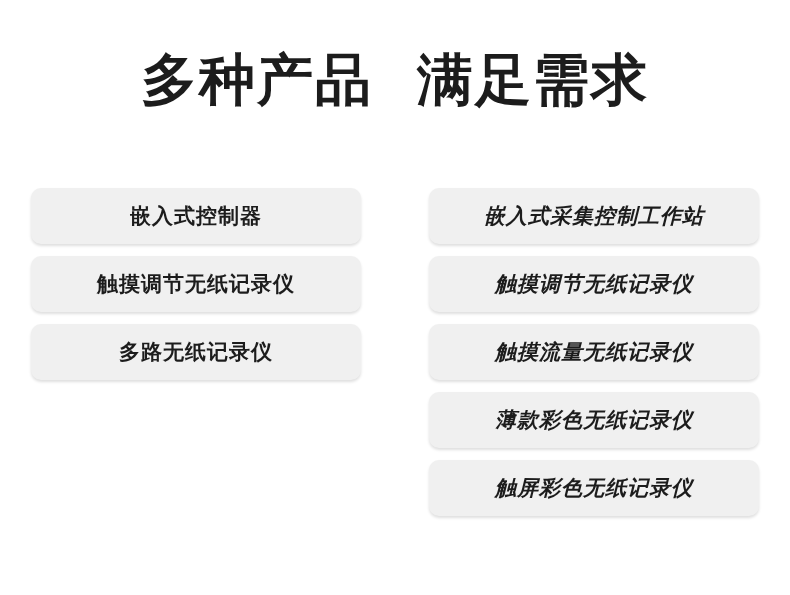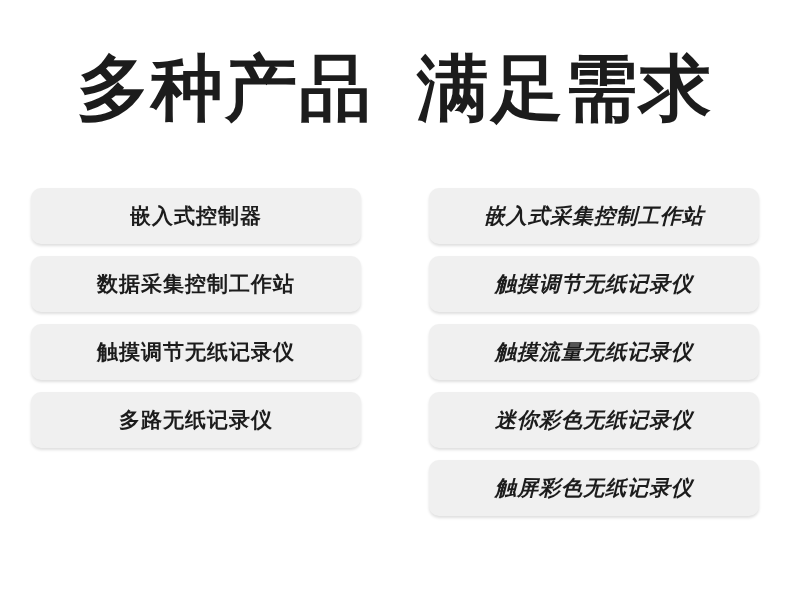--- a/index.html
+++ b/index.html
@@ -23,21 +23,21 @@
     position: absolute;
     top: 52px;
     left: 0;
     width: 790px;
     display: flex;
     justify-content: center;
     align-items: baseline;
     gap: 44px;
   }
   .title-part {
-    font-size: 72px;
+    font-size: 56px;
     font-weight: bold;
     color: #1c1c1c;
     letter-spacing: 2px;
     line-height: 1;
     white-space: nowrap;
   }
   .columns {
     position: absolute;
     top: 188px;
     left: 0;
@@ -81,42 +81,39 @@
     <span class="title-part">满足需求</span>
   </div>
 
   <div class="columns">
 
     <div class="column col-left">
       <div class="pill">
         <span class="pill-label">嵌入式控制器</span>
       </div>
       <div class="pill">
-        <span class="pill-label">数据采集控制工作站</span>
-      </div>
-      <div class="pill">
         <span class="pill-label">触摸调节无纸记录仪</span>
       </div>
       <div class="pill">
         <span class="pill-label">多路无纸记录仪</span>
       </div>
     </div>
 
     <div class="column col-right">
       <div class="pill">
         <span class="pill-label">嵌入式采集控制工作站</span>
       </div>
       <div class="pill">
         <span class="pill-label">触摸调节无纸记录仪</span>
       </div>
       <div class="pill">
         <span class="pill-label">触摸流量无纸记录仪</span>
       </div>
       <div class="pill">
-        <span class="pill-label">迷你彩色无纸记录仪</span>
+        <span class="pill-label">薄款彩色无纸记录仪</span>
       </div>
       <div class="pill">
         <span class="pill-label">触屏彩色无纸记录仪</span>
       </div>
     </div>
 
   </div>
 
 </div>
 

